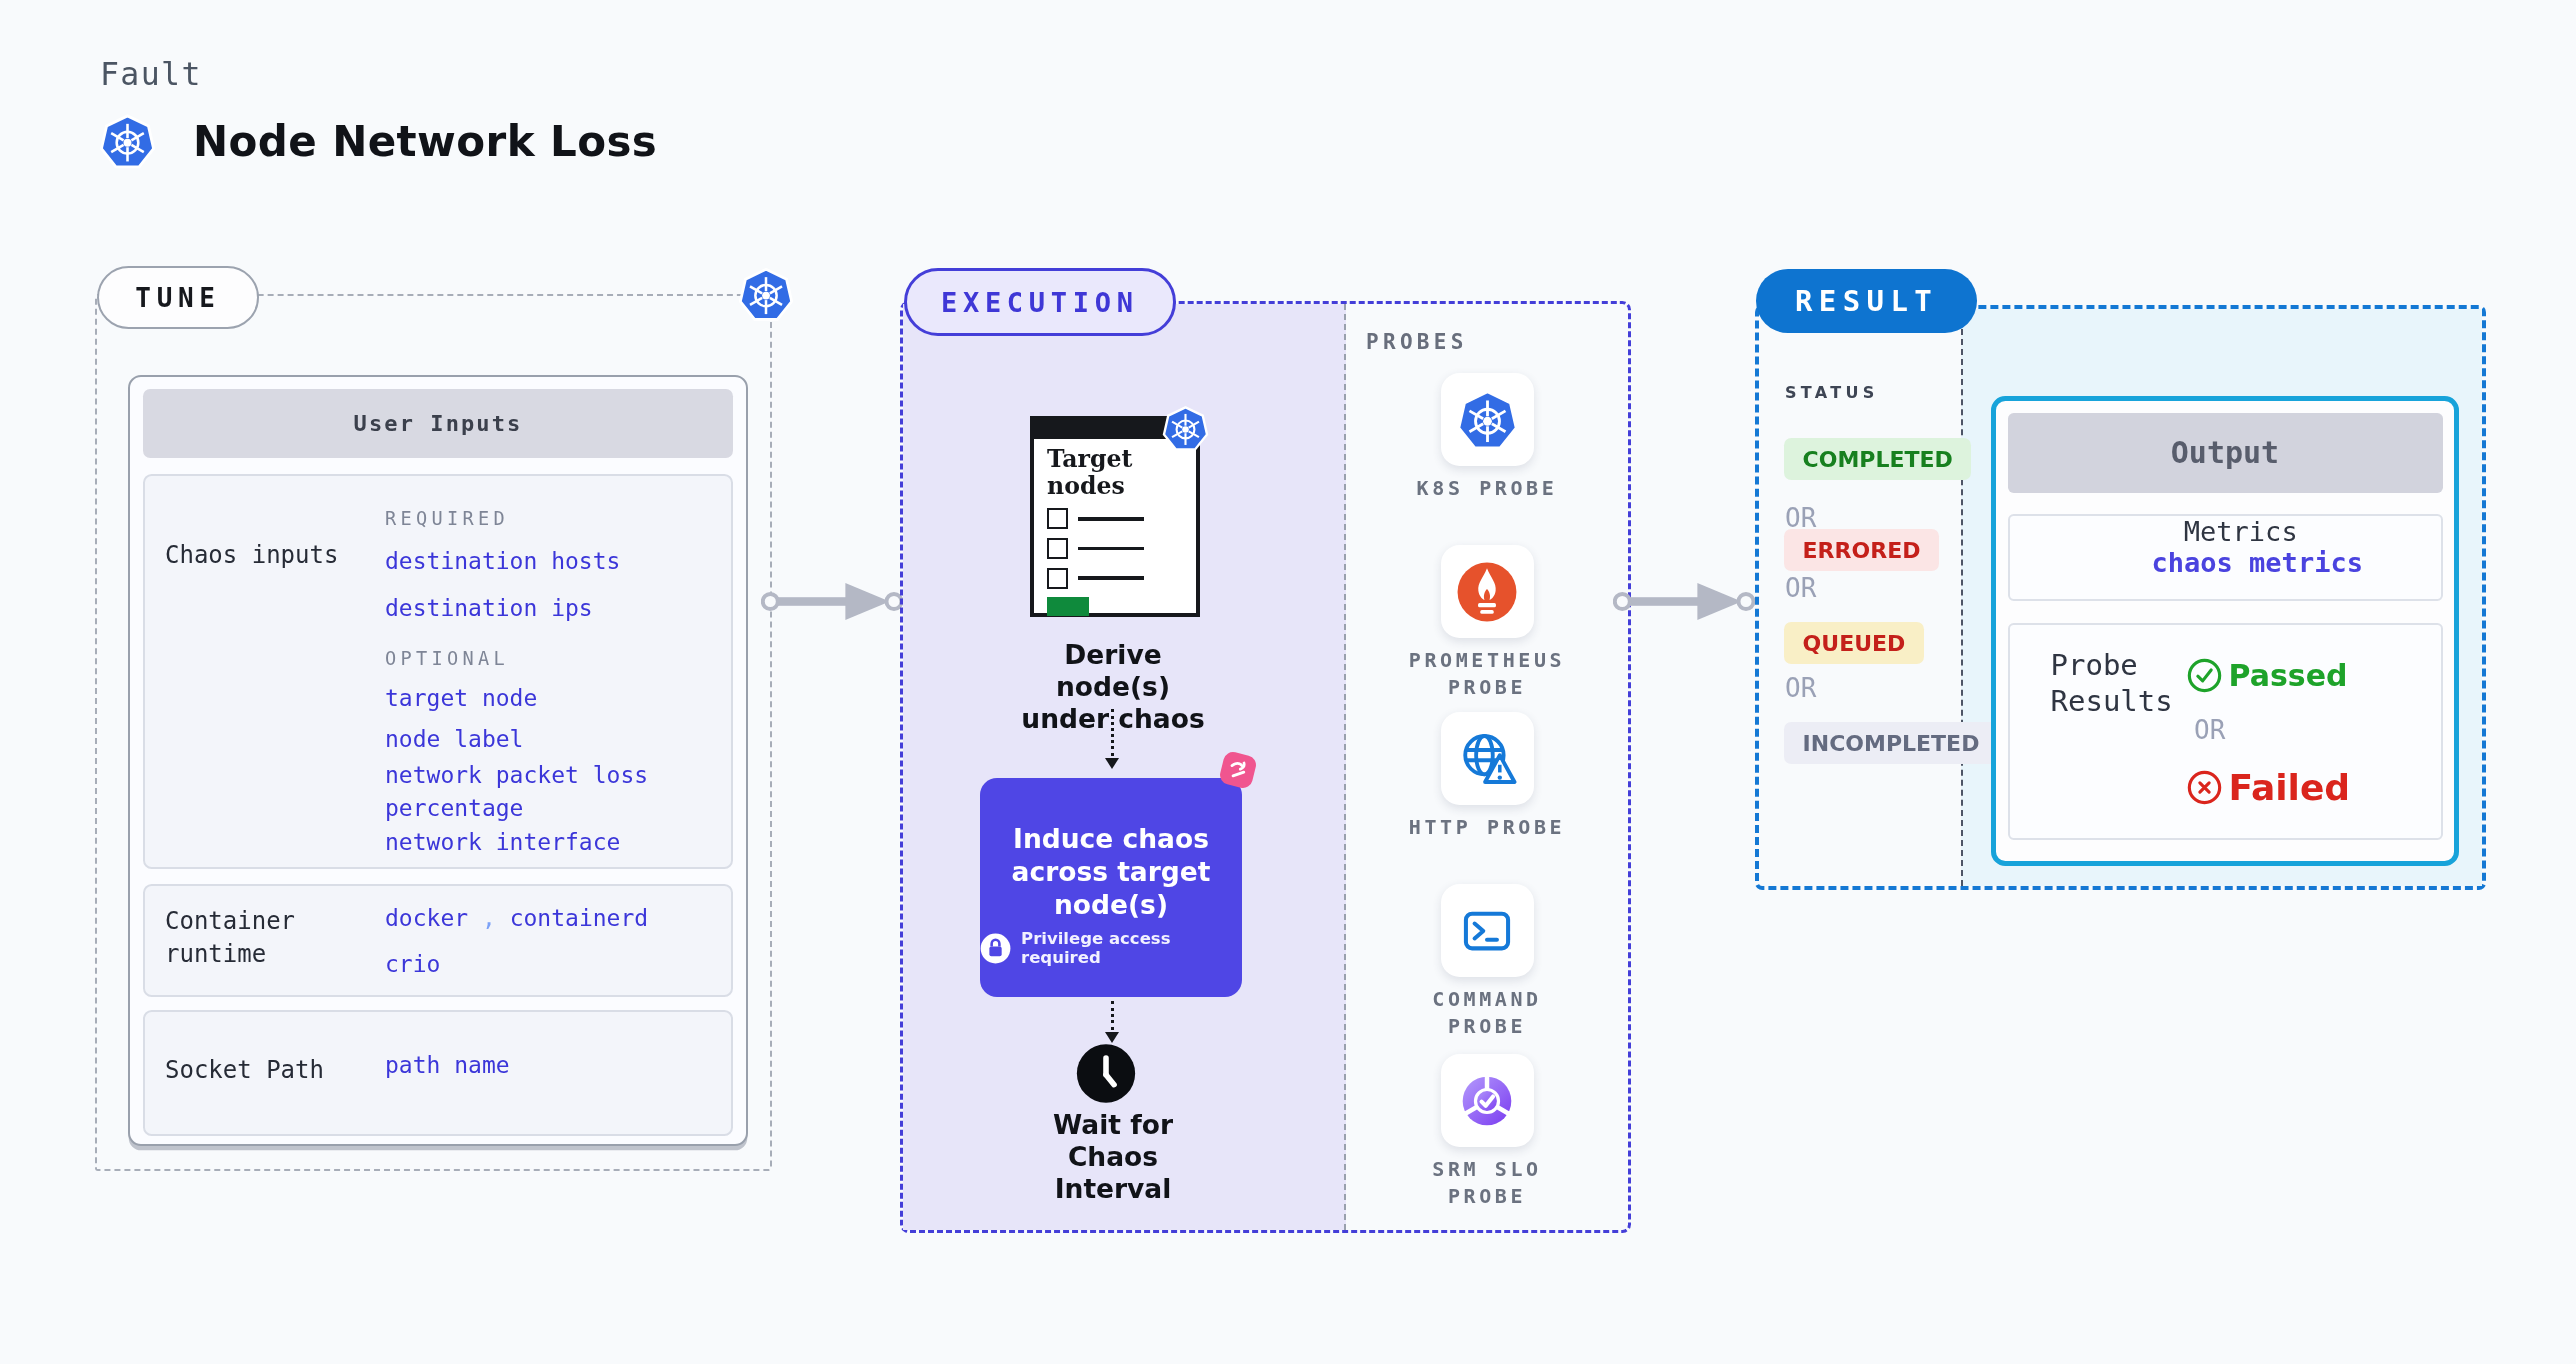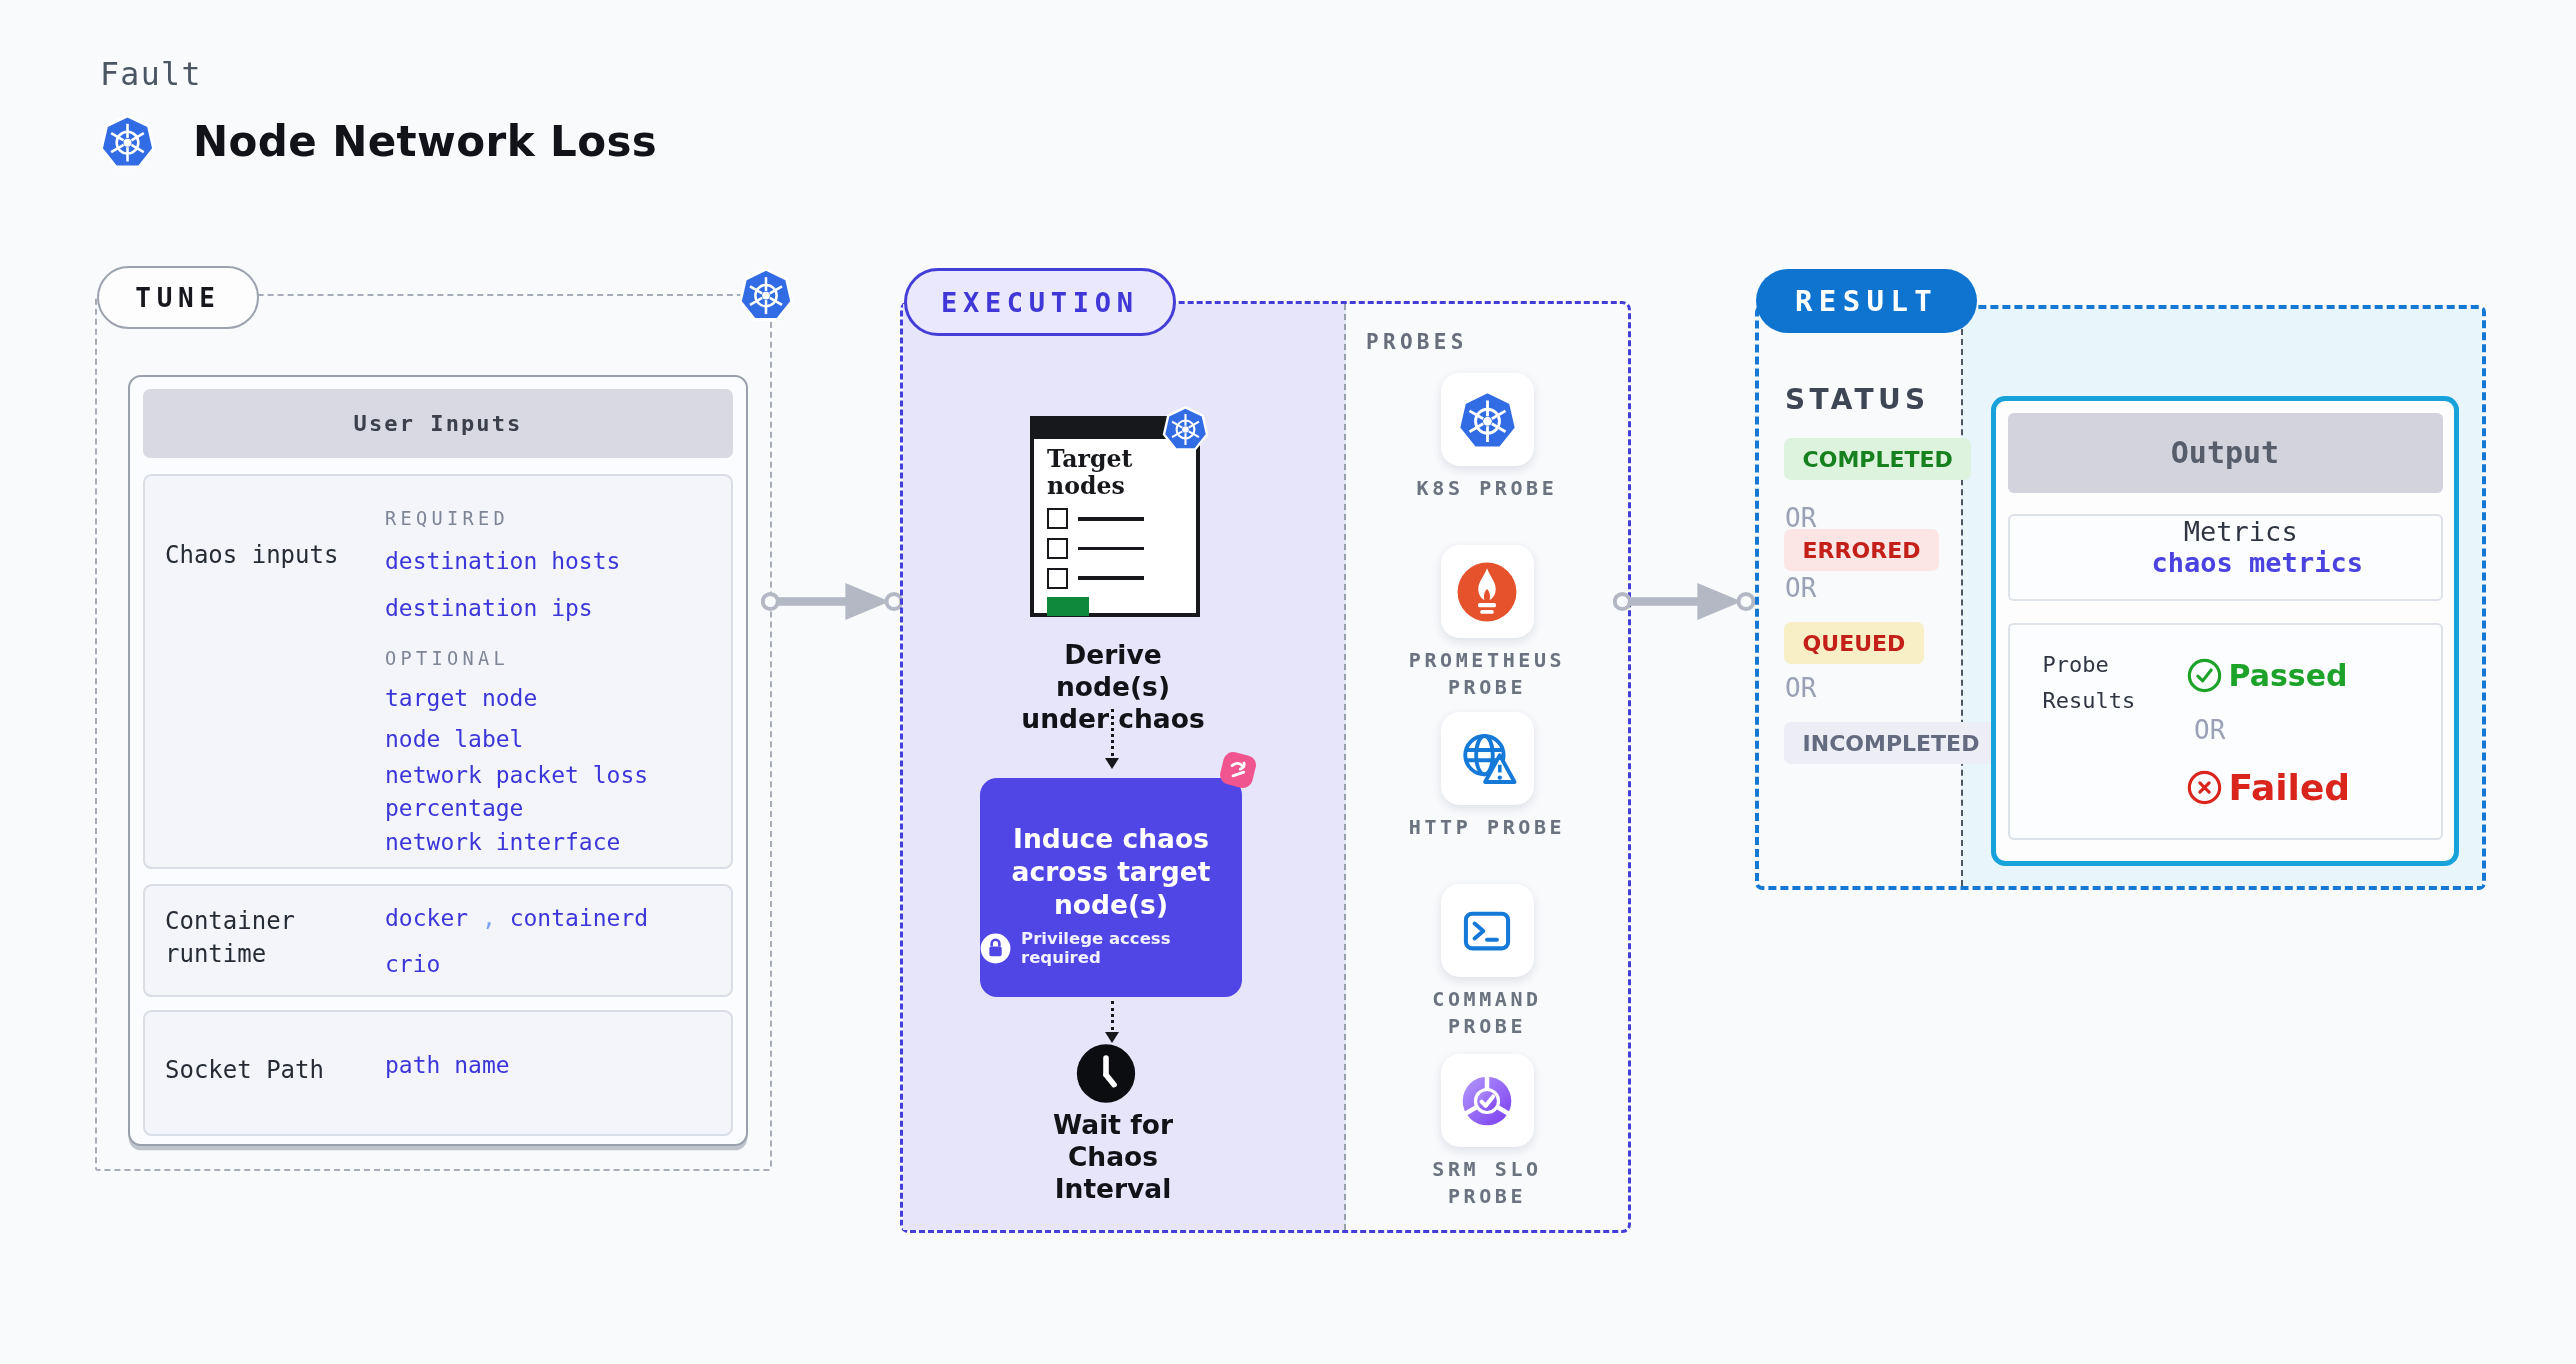--- a/index.html
+++ b/index.html
@@ -63,37 +63,37 @@
   .induce-card{left:980px;top:778px;width:262px;height:219px;background:#4f46e5;border-radius:17px;color:#ffffff;z-index:2;}
   .induce-caption{padding:44px 20px 0;text-align:center;font-weight:bold;font-size:26.5px;line-height:33px;}
   .privilege-row{position:absolute;left:0;right:0;bottom:30px;display:flex;align-items:center;justify-content:center;gap:10px;}
   .privilege-note{font-size:16.5px;font-weight:bold;color:#f2f1ff;}
   .pink-badge{left:1216px;top:748px;width:44px;height:44px;z-index:3;}
   .clock{left:1075px;top:1042px;width:62px;height:63px;}
 
   
   .result-box{left:1755px;top:305px;width:723px;height:577px;border:4.3px dashed #1478d4;border-radius:7.2px;}
   .result-cyan{position:absolute;left:202px;top:0;right:0;bottom:0;background:#e8f5fb;border-left:2.9px dashed #4d5566;}
-  .status-heading{left:1785px;top:383px;font-size:28px;font-weight:bold;letter-spacing:4.3px;color:#3e4554;}
+  .status-heading{left:1785px;top:383px;font-size:16px;font-weight:bold;letter-spacing:4.3px;color:#3e4554;}
   .badge{position:absolute;left:1784px;display:inline-flex;align-items:center;padding:8.6px 18.6px;border-radius:7.2px;font-size:22px;font-weight:bold;z-index:2;}
   .badge-completed{top:438px;background:#ddf3dd;color:#17801f;}
   .badge-errored{top:529px;background:#fbe5e5;color:#c4201a;}
   .badge-queued{top:622px;background:#f9efc6;color:#c4201a;}
   .badge-incompleted{top:722px;background:#ecedf5;color:#646b80;}
   .or{position:absolute;left:1785px;font-family:"DejaVu Sans Mono",monospace;font-size:26px;color:#9aa1b6;z-index:2;}
   .or-1{top:503px;}.or-2{top:573px;}.or-3{top:673px;}
 
   .output-box{left:1991px;top:396px;width:458px;height:460px;background:#fdfdfe;border:5px solid #17a3da;border-radius:14.3px;z-index:2;}
   .output-header{position:absolute;left:11.5px;right:11.5px;top:11.5px;height:80px;background:#d2d3dd;border-radius:5.7px;display:flex;align-items:center;justify-content:center;font-family:"DejaVu Sans Mono",monospace;font-weight:bold;font-size:30px;color:#585d6c;}
   .output-row{position:absolute;left:11.5px;right:11.5px;background:#fcfdff;border:2.1px solid #dde1e9;border-radius:5.7px;flex-direction:column;}
   .metrics-row{top:113px;height:87px;display:flex;align-items:center;padding-left:31.5px;box-sizing:border-box;}
   .metrics-label{font-family:"DejaVu Sans Mono",monospace;font-size:27px;color:#2f3542;}
   .metrics-value{font-family:"DejaVu Sans Mono",monospace;font-weight:bold;font-size:27px;color:#4a43df;margin-left:33px;}
   .probe-results-row{top:222px;height:213px;}
-  .pr-label{position:absolute;left:33px;top:21.5px;width:172px;font-family:"DejaVu Sans Mono",monospace;font-size:22px;line-height:36px;color:#2f3542;}
+  .pr-label{position:absolute;left:41px;top:21.5px;width:172px;font-family:"DejaVu Sans Mono",monospace;font-size:29px;line-height:36px;color:#2f3542;}
   .pr-values{position:absolute;left:176px;top:15.8px;}
   .pr-line{display:flex;align-items:center;gap:6px;margin-top:16px;}
   .pr-passed{color:#1ea32a;font-weight:bold;font-size:30px;}
   .pr-failed{color:#da251d;font-weight:bold;font-size:36px;}
   .pr-or{margin:21.5px 0 21.5px 8.6px;font-family:"DejaVu Sans Mono",monospace;font-size:26px;color:#9aa1b6;}
 </style>
 </head>
 <body>
 
 <svg width="0" height="0" style="position:absolute">

